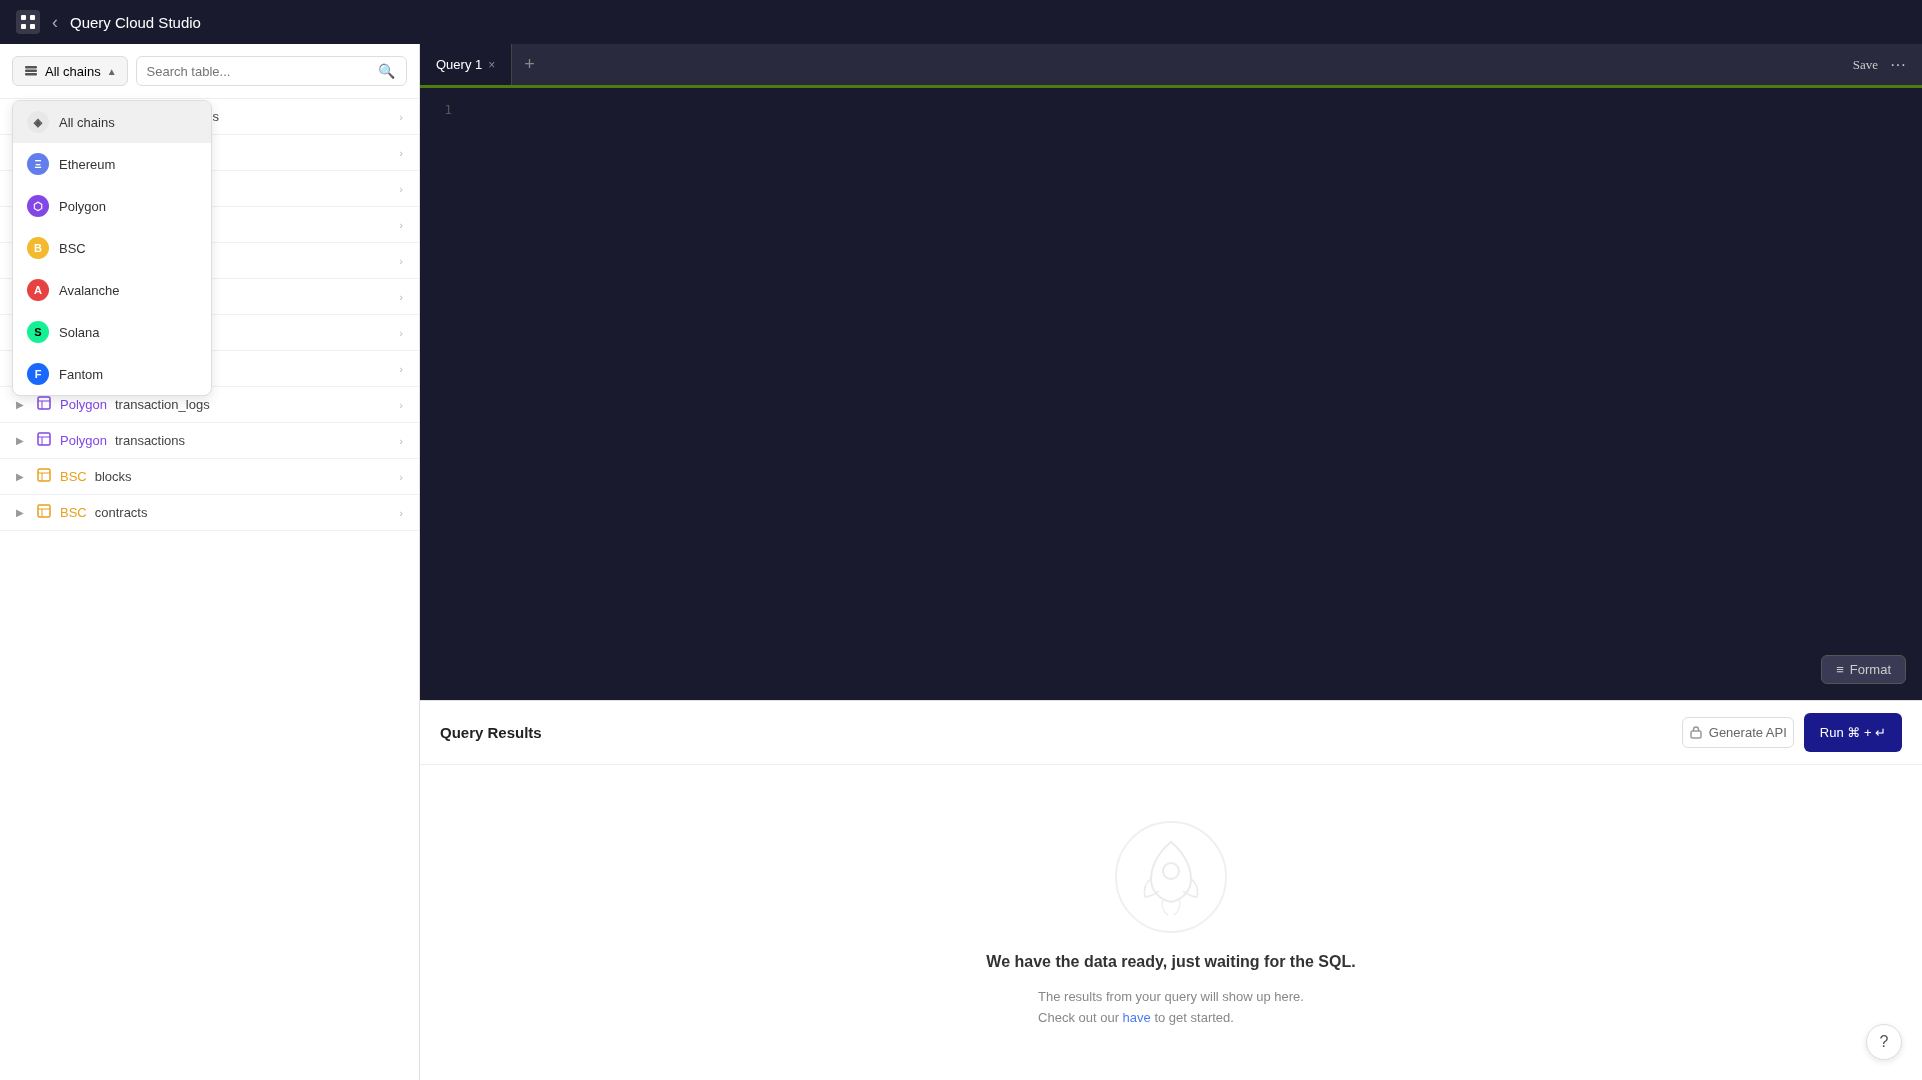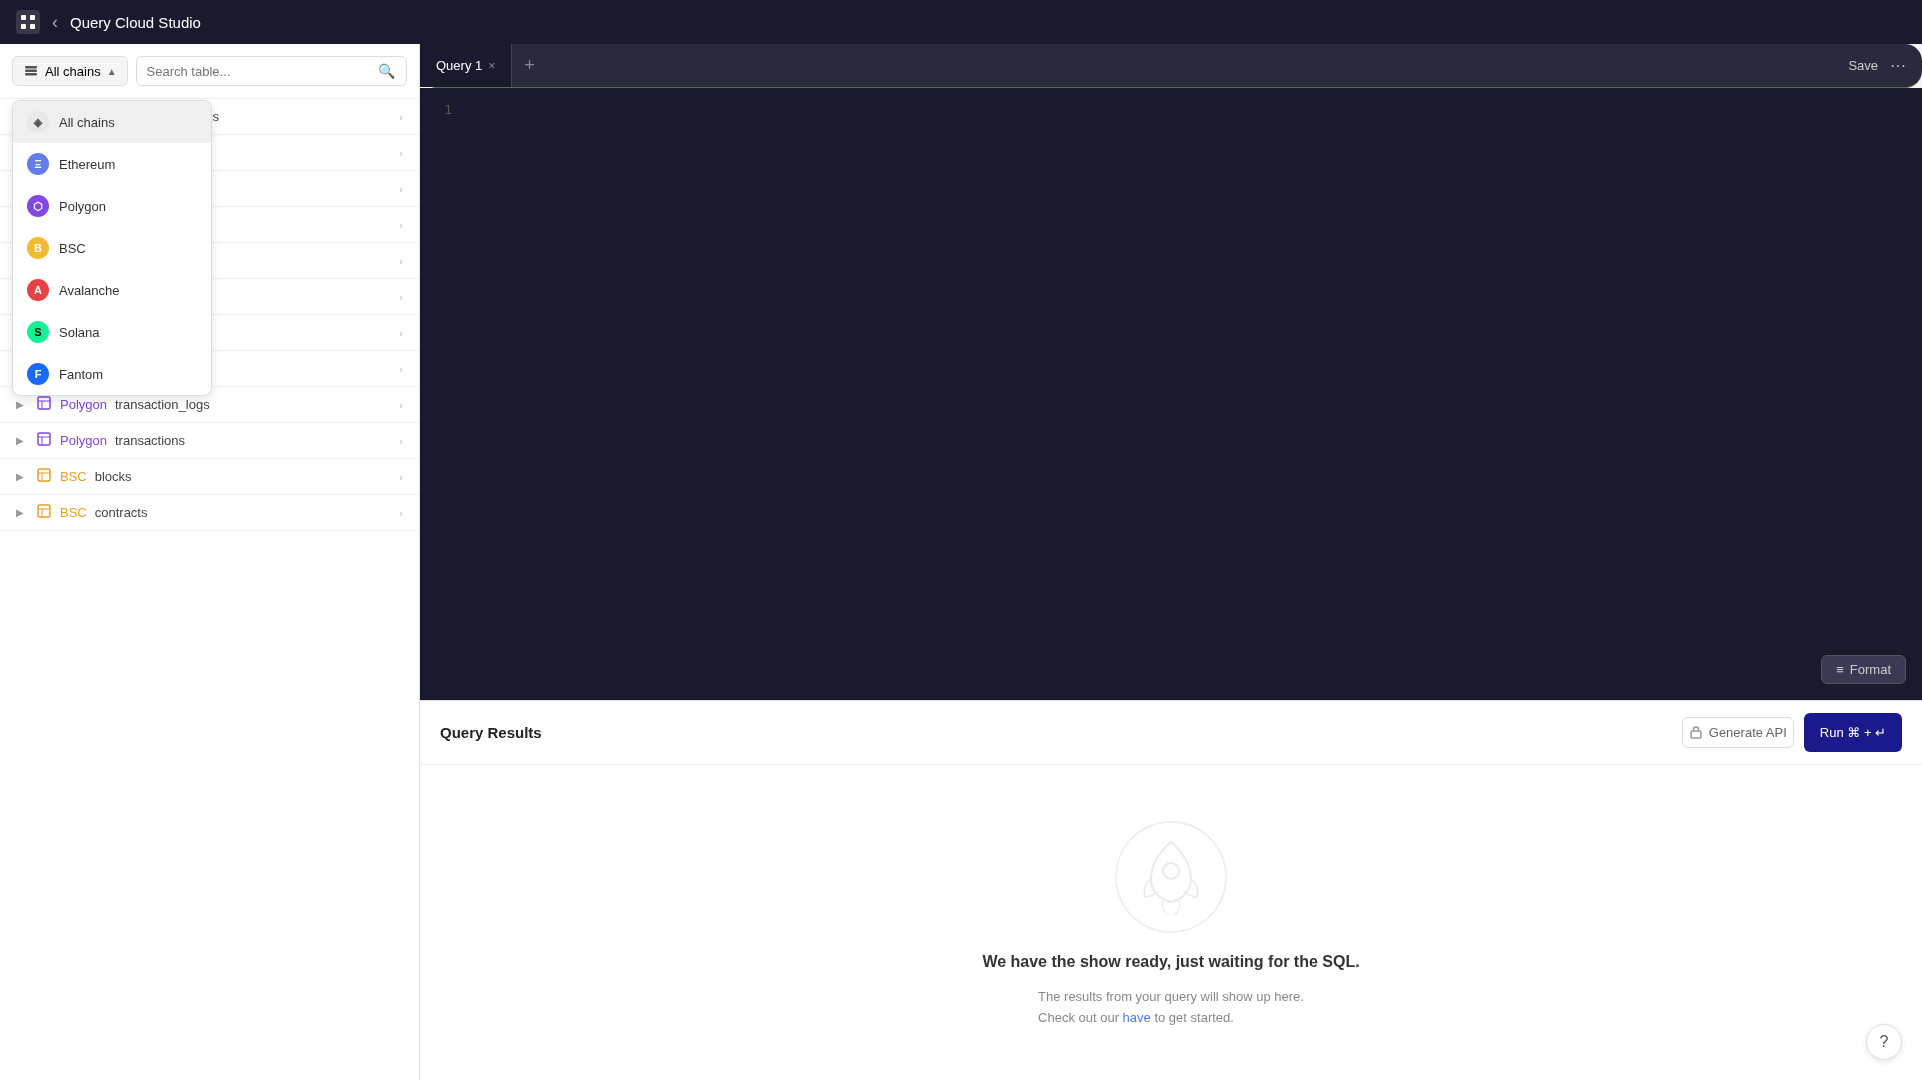--- a/index.html
+++ b/index.html
@@ -45,26 +45,26 @@
     .table-item .expand-arrow { color: #999; font-size: 10px; width: 12px; }
     .table-item .table-icon { color: #5b87e0; font-size: 13px; width: 16px; text-align: center; }
     .table-item .chain-name { color: #5b87e0; font-weight: 500; }
     .table-item .table-name { color: #444; }
     .table-item .row-arrow { margin-left: auto; color: #bbb; font-size: 11px; }
 
     
     .right-content { flex: 1; display: flex; flex-direction: column; overflow: hidden; }
 
     
-    .query-tabs { display: flex; align-items: center; background: #2a2a3e; padding: 0; height: 44px; border-bottom: 1px solid #4d7c0f; border-radius: 17px; }
+    .query-tabs { display: flex; align-items: center; background: #2a2a3e; padding: 0; height: 44px; border-bottom: 3px solid #4d7c0f; }
     .query-tab { display: flex; align-items: center; gap: 6px; padding: 0 16px; height: 100%; font-size: 13px; color: #ccc; cursor: pointer; border-right: 1px solid #444; }
     .query-tab.active { background: #1a1a2e; color: white; }
     .query-tab .close-btn { color: #888; font-size: 12px; cursor: pointer; }
     .tab-actions { margin-left: auto; display: flex; align-items: center; gap: 12px; padding-right: 16px; }
-    .save-btn { background: none; border: none; color: #ccc; font-size: 13px; cursor: pointer; }
+    .save-btn { background: none; border: none; color: #ccc; font-size: 13px; cursor: pointer; font-family: Liberation Serif, serif; }
     .more-btn { background: none; border: none; color: #ccc; font-size: 16px; cursor: pointer; }
 
     
     .editor-area { background: #1a1a2e; flex: 1; display: flex; overflow: hidden; position: relative; min-height: 0; }
     .line-numbers { width: 40px; padding: 12px 8px; color: #555; font-size: 13px; font-family: monospace; line-height: 1.6; text-align: right; user-select: none; }
     .editor-content { flex: 1; padding: 12px; font-family: monospace; font-size: 13px; color: #ccc; outline: none; }
     .format-btn { position: absolute; bottom: 16px; right: 16px; background: #3a3a55; border: 1px solid #555; color: #ccc; border-radius: 6px; padding: 6px 14px; font-size: 13px; cursor: pointer; display: flex; align-items: center; gap: 6px; }
 
     
     .results-area { background: white; border-top: 1px solid #e0e0e0; display: flex; flex-direction: column; height: 380px; flex-shrink: 0; }
@@ -362,21 +362,21 @@
 
         <svg class="rocket-svg" width="120" height="120" viewBox="0 0 120 120">
           <ellipse cx="60" cy="60" rx="55" ry="55" fill="none" stroke="#ccc" stroke-width="2"></ellipse>
           <path d="M60 25 C60 25 80 40 80 62 C80 74 72 82 60 85 C48 82 40 74 40 62 C40 40 60 25 60 25Z" fill="none" stroke="#bbb" stroke-width="2"></path>
           <circle cx="60" cy="54" r="8" fill="none" stroke="#bbb" stroke-width="2"></circle>
           <path d="M40 62 C35 65 32 72 34 80 C36 80 44 78 48 74" fill="none" stroke="#bbb" stroke-width="1.5"></path>
           <path d="M80 62 C85 65 88 72 86 80 C84 80 76 78 72 74" fill="none" stroke="#bbb" stroke-width="1.5"></path>
           <path d="M52 82 C50 88 52 95 57 98 M68 82 C70 88 68 95 63 98" fill="none" stroke="#ccc" stroke-width="1.5"></path>
         </svg>
 
-        <span class="empty-title">We have the show ready, just waiting for the SQL.</span>
+        <span class="empty-title">We have the data ready, just waiting for the SQL.</span>
         <span class="empty-desc">
           <span>The results from your query will show up here.</span>
           <br>
           <span>Check out our </span><a href="#">have</a><span> to get started.</span>
         </span>
       </div>
     </div>
   </div>
 </div>
 

